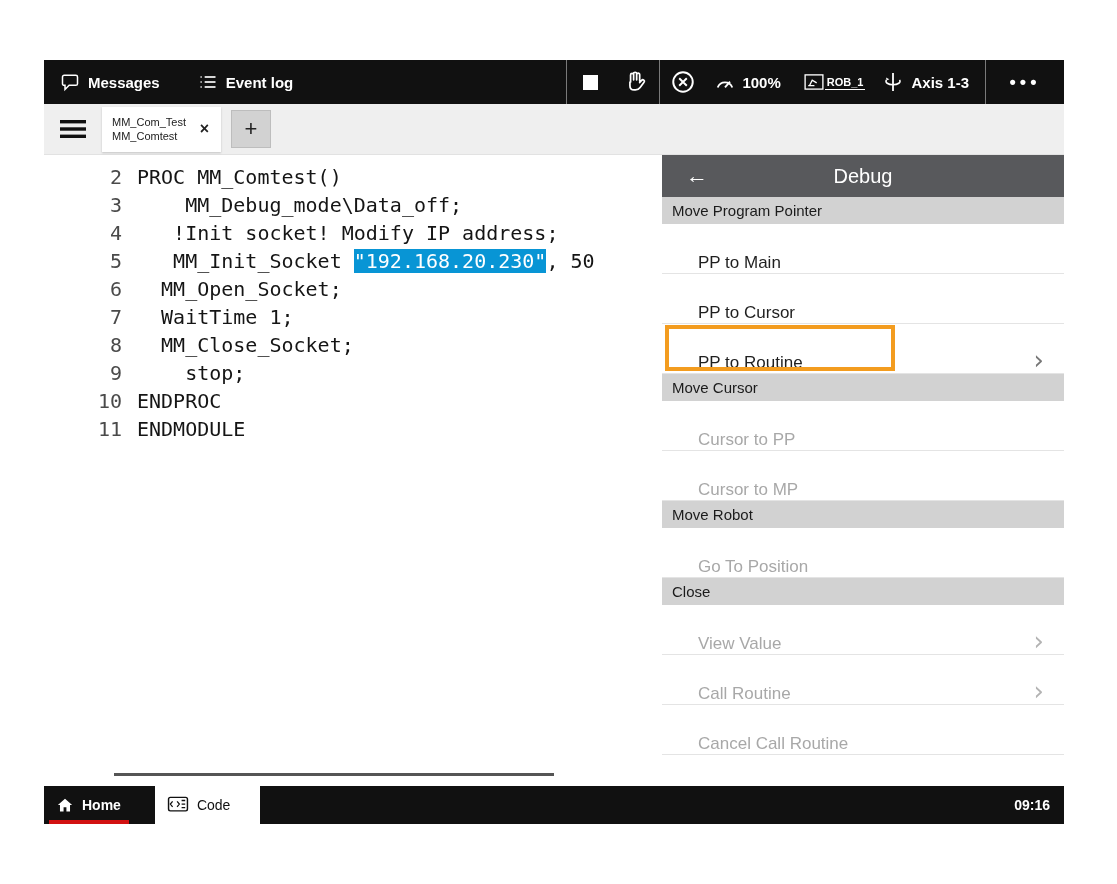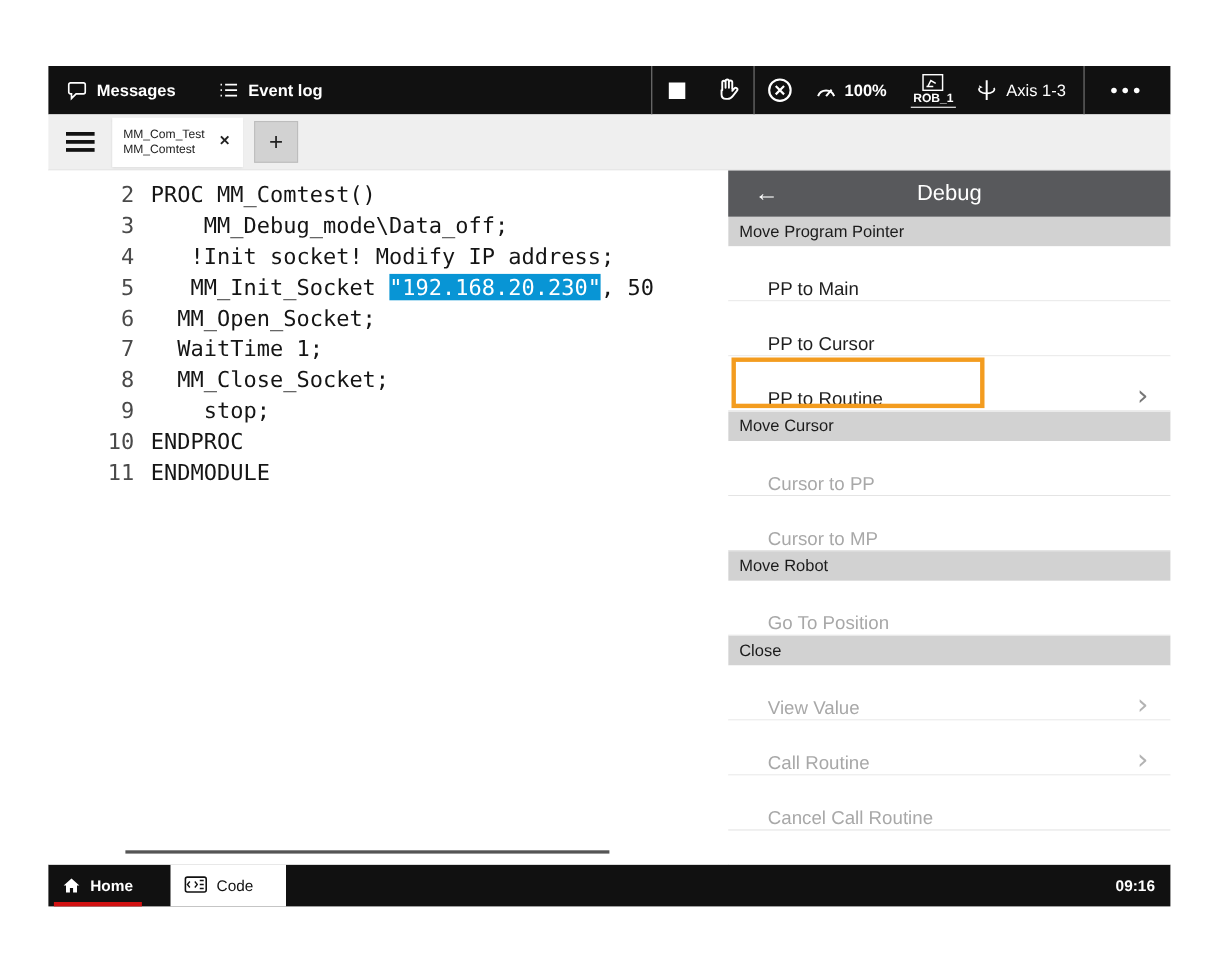--- a/index.html
+++ b/index.html
@@ -7,23 +7,23 @@
   .window { position:absolute; left:44px; top:60px; width:1020px; height:764px; background:#fff; }
 
   
   .topbar { height:44px; background:#111; color:#fff; display:flex; align-items:stretch; }
   .tb-left { display:flex; align-items:center; padding-left:16px; gap:38px; flex:1; }
   .tb-item { display:flex; align-items:center; gap:8px; font-size:15px; font-weight:bold; cursor:default; }
   .tb-right { display:flex; align-items:stretch; }
   .tb-sep { width:1px; background:#7a7a7a; }
   .tb-btn { display:flex; align-items:center; justify-content:center; width:46px; }
   .tb-speed { display:flex; align-items:center; gap:6px; font-size:15px; font-weight:bold; padding:0 14px 0 8px; }
-  .tb-rob { display:flex; flex-direction:column; align-items:center; justify-content:center; padding:0 8px; font-size:11px; font-weight:bold; }
+  .tb-rob { display:flex; flex-direction:row; align-items:center; justify-content:center; padding:0 8px; font-size:11px; font-weight:bold; }
   .tb-rob .rob-label { border-bottom:1px solid #fff; padding:1px 2px; }
-  .tb-axis { display:flex; align-items:center; gap:6px; font-size:15px; font-weight:normal; padding:0 16px 0 8px; }
+  .tb-axis { display:flex; align-items:center; gap:6px; font-size:15px; font-weight:bold; padding:0 16px 0 8px; }
   .tb-more { display:flex; align-items:center; justify-content:center; width:78px; font-size:18px; letter-spacing:4px; font-weight:bold; }
   .stop-square { width:15px; height:15px; background:#fff; }
 
   
   .tabstrip { height:51px; background:#efefef; display:flex; align-items:center; border-bottom:1px solid #e2e2e2; }
   .hamburger { width:58px; display:flex; align-items:center; justify-content:center; }
   .doc-tab { background:#fff; height:45px; width:119px; display:flex; align-items:center; padding:4px 8px 4px 10px; box-shadow:0 1px 2px rgba(0,0,0,0.18); }
   .doc-tab-lines { flex:1; display:flex; flex-direction:column; justify-content:center; gap:2px; font-size:11px; color:#222; overflow:hidden; white-space:nowrap; }
   .tab-close { font-size:16px; font-weight:bold; color:#222; padding:0 4px; }
   .new-tab { width:40px; height:38px; background:#d2d2d2; border:1px solid #bdbdbd; display:flex; align-items:center; justify-content:center; font-size:22px; color:#222; margin-left:10px; }

